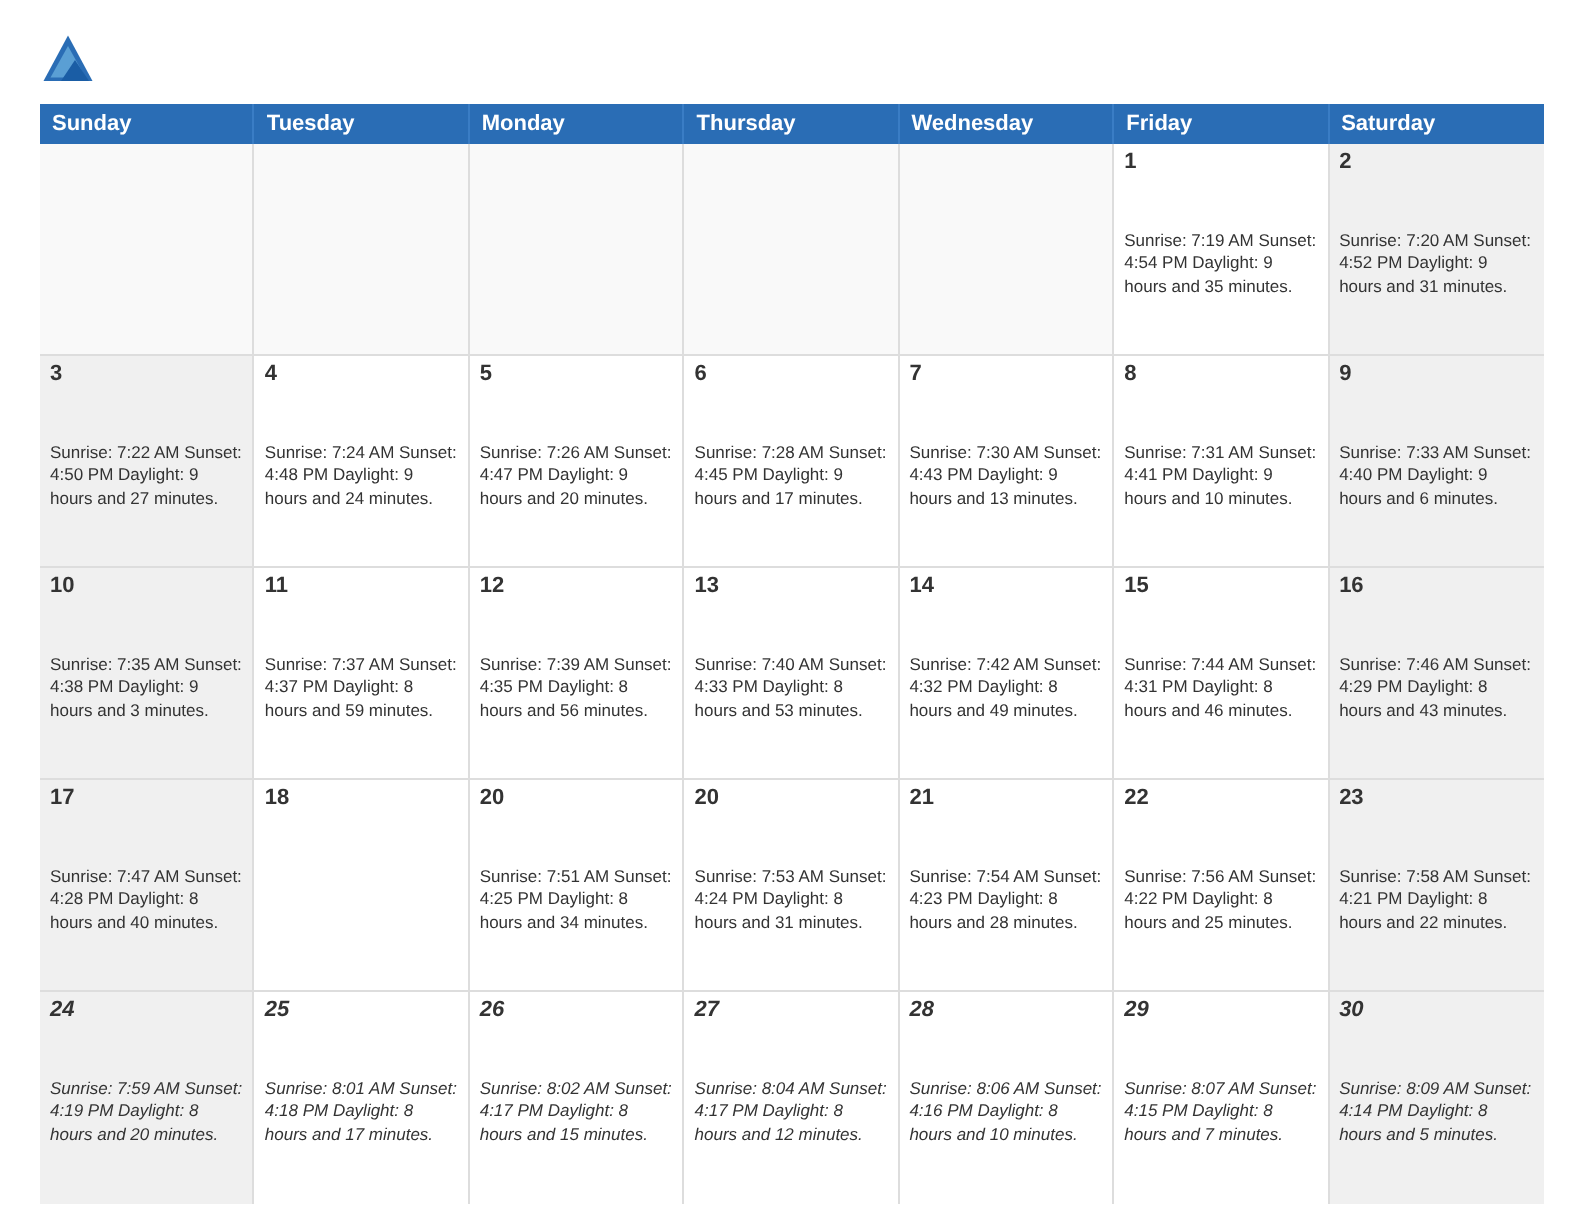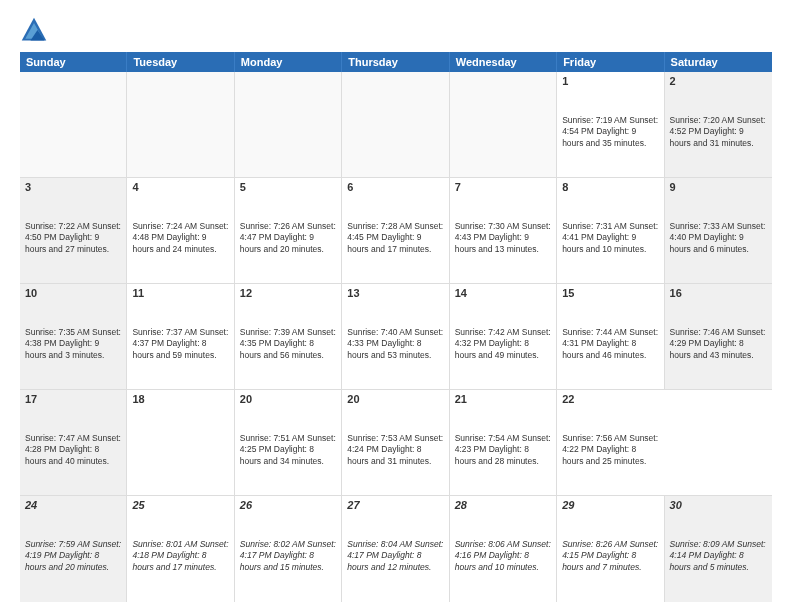--- a/index.html
+++ b/index.html
@@ -299,20 +299,27 @@
 Daylight: 8 hours
 and 28 minutes.</div>
           </div>
           <div class="cal-cell">
             <div class="day-num">22</div>
             <div class="day-info">Sunrise: 7:56 AM
 Sunset: 4:22 PM
 Daylight: 8 hours
 and 25 minutes.</div>
           </div>
+          <div class="cal-cell shaded">
+            <div class="day-num">23</div>
+            <div class="day-info">Sunrise: 7:58 AM
+Sunset: 4:21 PM
+Daylight: 8 hours
+and 22 minutes.</div>
+          </div>
         </div>
         <div class="cal-row">
           <div class="cal-cell shaded">
             <div class="day-num">24</div>
             <div class="day-info">Sunrise: 7:59 AM
 Sunset: 4:19 PM
 Daylight: 8 hours
 and 20 minutes.</div>
           </div>
           <div class="cal-cell">
@@ -338,21 +345,21 @@
           </div>
           <div class="cal-cell">
             <div class="day-num">28</div>
             <div class="day-info">Sunrise: 8:06 AM
 Sunset: 4:16 PM
 Daylight: 8 hours
 and 10 minutes.</div>
           </div>
           <div class="cal-cell">
             <div class="day-num">29</div>
-            <div class="day-info">Sunrise: 8:26 AM
+            <div class="day-info">Sunrise: 8:07 AM
 Sunset: 4:15 PM
 Daylight: 8 hours
 and 7 minutes.</div>
           </div>
           <div class="cal-cell shaded">
             <div class="day-num">30</div>
             <div class="day-info">Sunrise: 8:09 AM
 Sunset: 4:14 PM
 Daylight: 8 hours
 and 5 minutes.</div>

